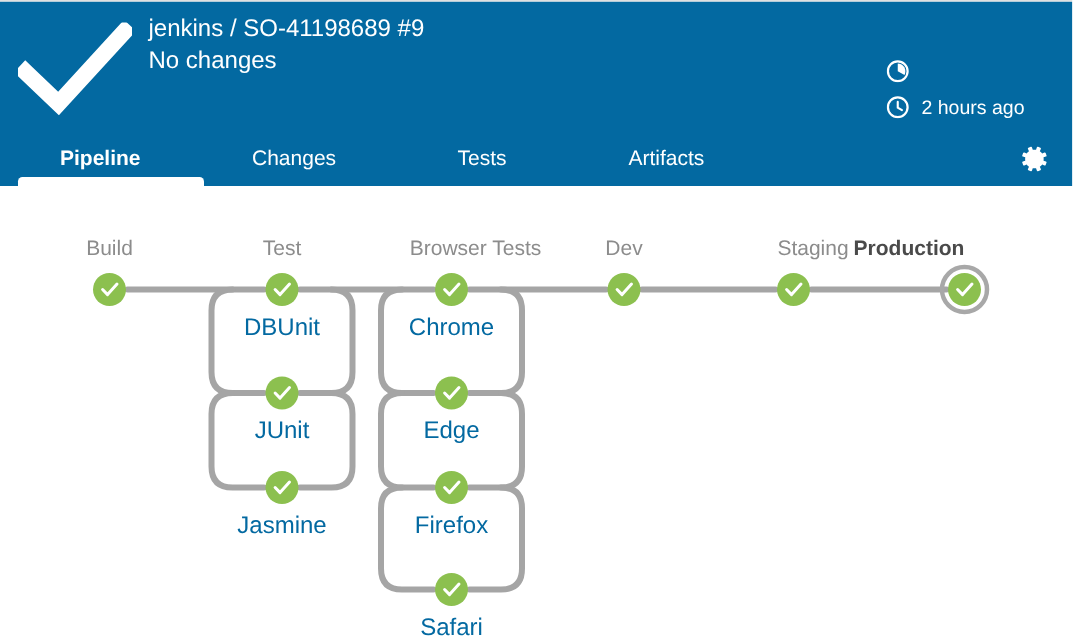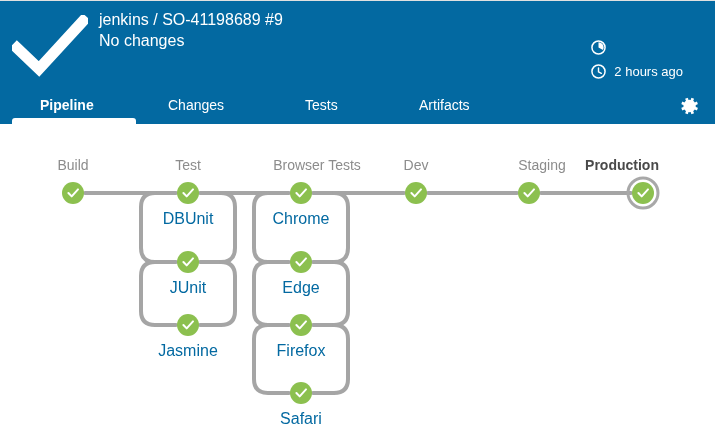--- a/index.html
+++ b/index.html
@@ -285,17 +285,17 @@
         <div class="node-label" style="left: 188px; top: 86px;">DBUnit</div>
         <div class="node-label" style="left: 188px; top: 155px;">JUnit</div>
         <div class="node-label" style="left: 188px; top: 218px;">Jasmine</div>
         <div class="stage-label top" style="left: 301px; top: 33px; margin-left: 16px;">Browser Tests</div>
         <div class="node-label" style="left: 301px; top: 86px;">Chrome</div>
         <div class="node-label" style="left: 301px; top: 155px;">Edge</div>
         <div class="node-label" style="left: 301px; top: 218px;">Firefox</div>
         <div class="node-label" style="left: 301px; top: 286px;">Safari</div>
         <div class="stage-label top" style="left: 416px; top: 33px;">Dev</div>
         <div class="stage-label top" style="left: 542px; top: 33px;">Staging</div>
-        <div class="stage-label selected" style="left: 622px; top: 33px;">Production</div>
+        <div class="stage-label selected" style="left: 606px; top: 33px;">Production</div>
       </div>
   </div>
 
 </div>
 
 </body></html>

